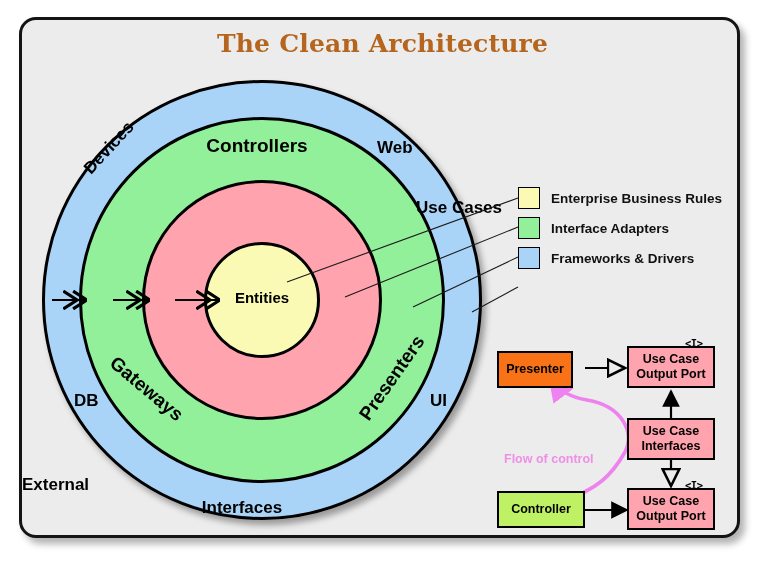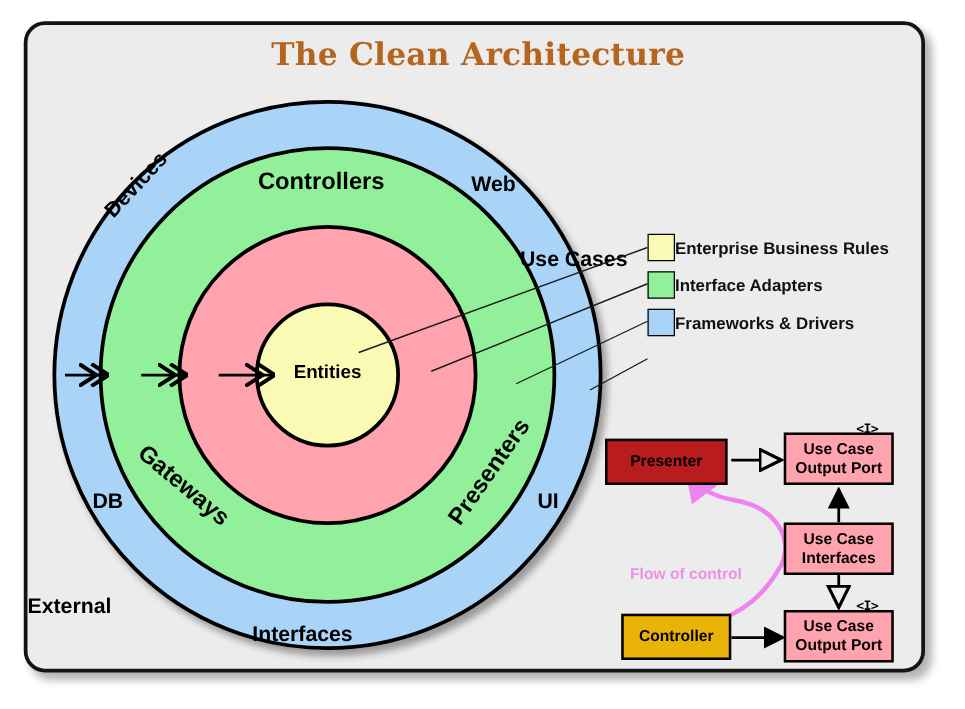--- a/index.html
+++ b/index.html
@@ -80,20 +80,21 @@
     height: 30px;
   }
   .legend-swatch {
     width: 22px;
     height: 22px;
     border: 1.5px solid #000000;
     box-sizing: border-box;
     flex: 0 0 auto;
   }
   .legend-text {
+    margin-left: 11px;
     font-size: 13.5px;
     font-weight: bold;
     color: #111111;
     white-space: nowrap;
   }
 
   
   #flow { position: absolute; left: 0; top: 0; }
   .fbox {
     position: absolute;
@@ -214,36 +215,36 @@
 
     <line x1="649" y1="398" x2="649" y2="371" stroke="#000" stroke-width="2.2" marker-end="url(#arrowsolid)"></line>
 
     <line x1="649" y1="440" x2="649" y2="466" stroke="#000" stroke-width="2.2" marker-end="url(#arrowopen)"></line>
 
     <line x1="563" y1="490" x2="605" y2="490" stroke="#000" stroke-width="2.2" marker-end="url(#arrowsolid)"></line>
 
     <path d="M 540 481 C 575 470 590 455 603 432 C 613 412 600 386 565 380 C 548 377 537 370 531 362" fill="none" stroke="#ee82ee" stroke-width="3.6" stroke-linecap="round" marker-end="url(#arrowviolet)"></path>
   </svg>
 
-  <div class="fbox" style="left:462px; top:331px; width:98px; height:37px; background:#b91c1c;">
+  <div class="fbox" style="left:475px; top:331px; width:76px; height:37px; background:#f97316;">
     <span>Presenter</span>
   </div>
 
   <div class="fbox" style="left:605px; top:326px; width:88px; height:42px; background:#ffa3ae; flex-direction:column;">
     <span>Use Case</span>
     <span>Output Port</span>
   </div>
   <div class="iface-tag" style="left:663px; top:317px;">&lt;I&gt;</div>
 
   <div class="fbox" style="left:605px; top:398px; width:88px; height:42px; background:#ffa3ae; flex-direction:column;">
     <span>Use Case</span>
     <span>Interfaces</span>
   </div>
 
-  <div class="fbox" style="left:475px; top:471px; width:88px; height:37px; background:#eab308;">
+  <div class="fbox" style="left:475px; top:471px; width:88px; height:37px; background:#bef264;">
     <span>Controller</span>
   </div>
 
   <div class="fbox" style="left:605px; top:468px; width:88px; height:42px; background:#ffa3ae; flex-direction:column;">
     <span>Use Case</span>
     <span>Output Port</span>
   </div>
   <div class="iface-tag" style="left:663px; top:459px;">&lt;I&gt;</div>
 
   <div id="flow-label" style="left:482px; top:432px;">Flow of control</div>

